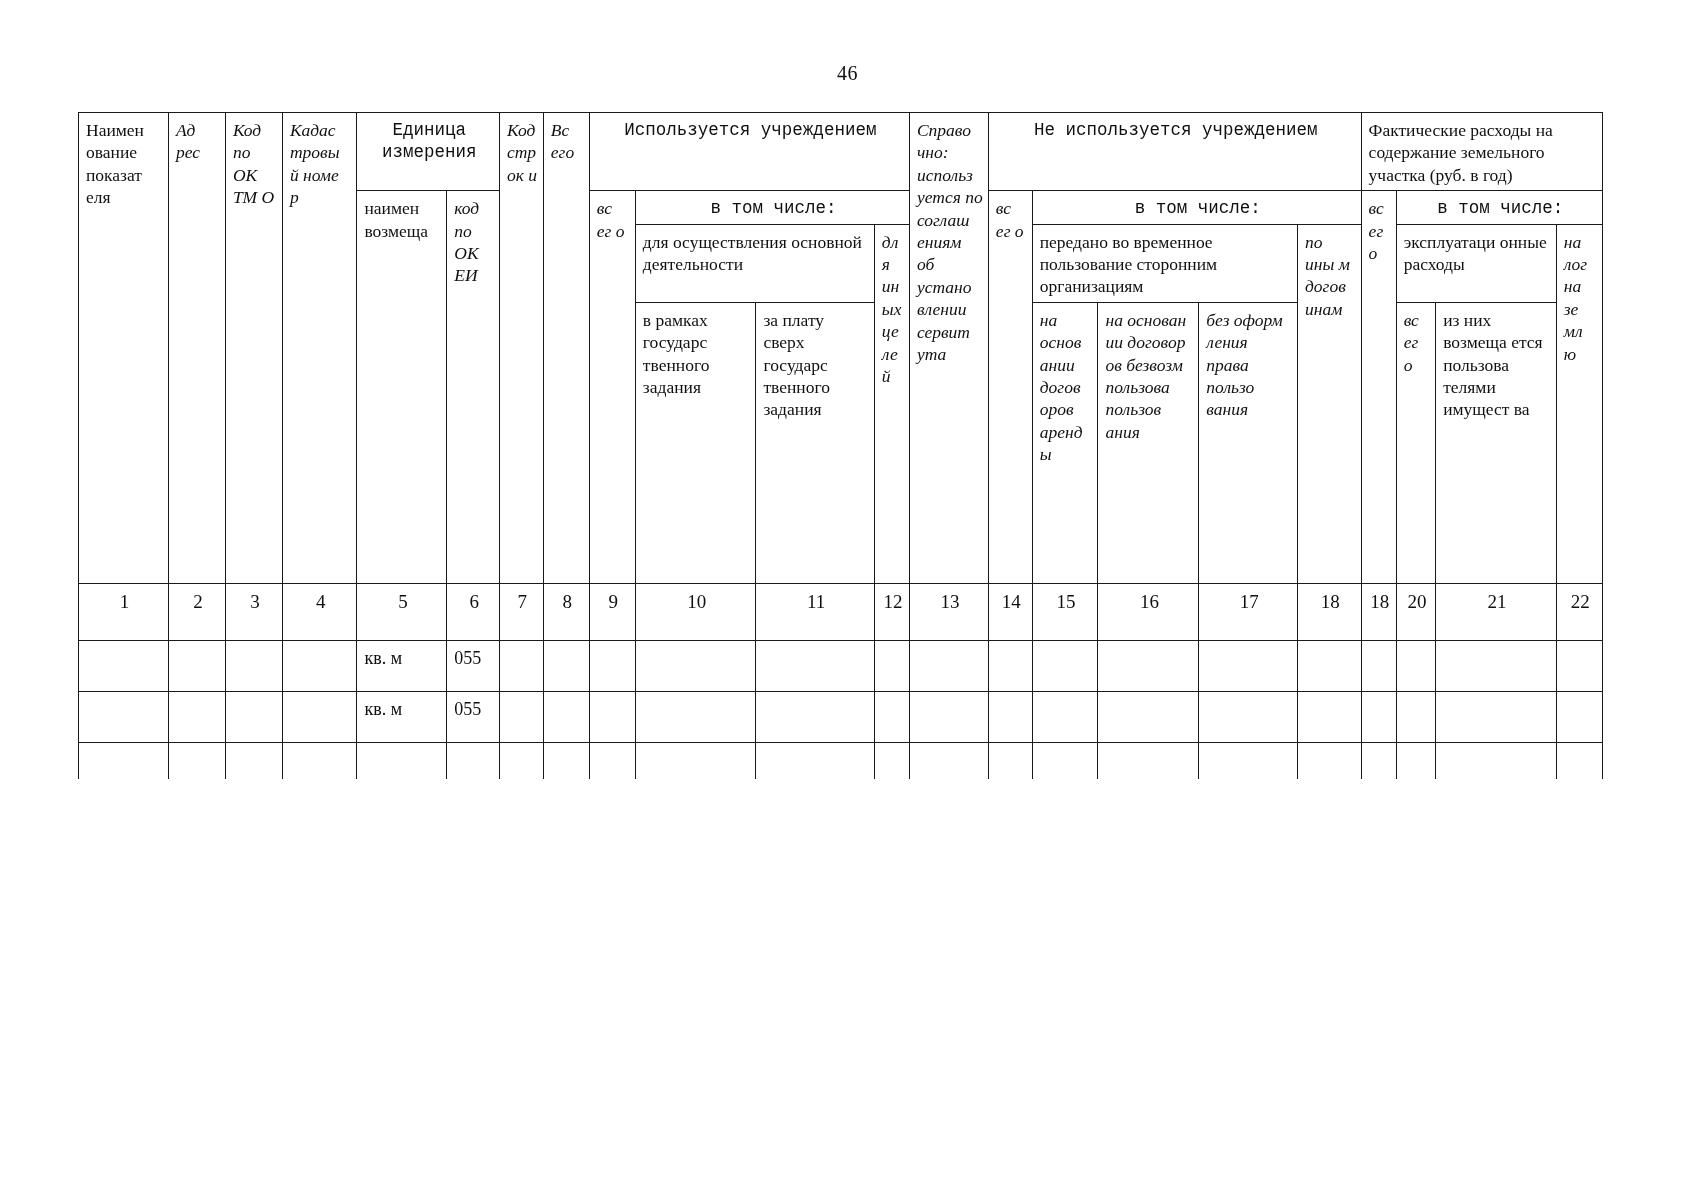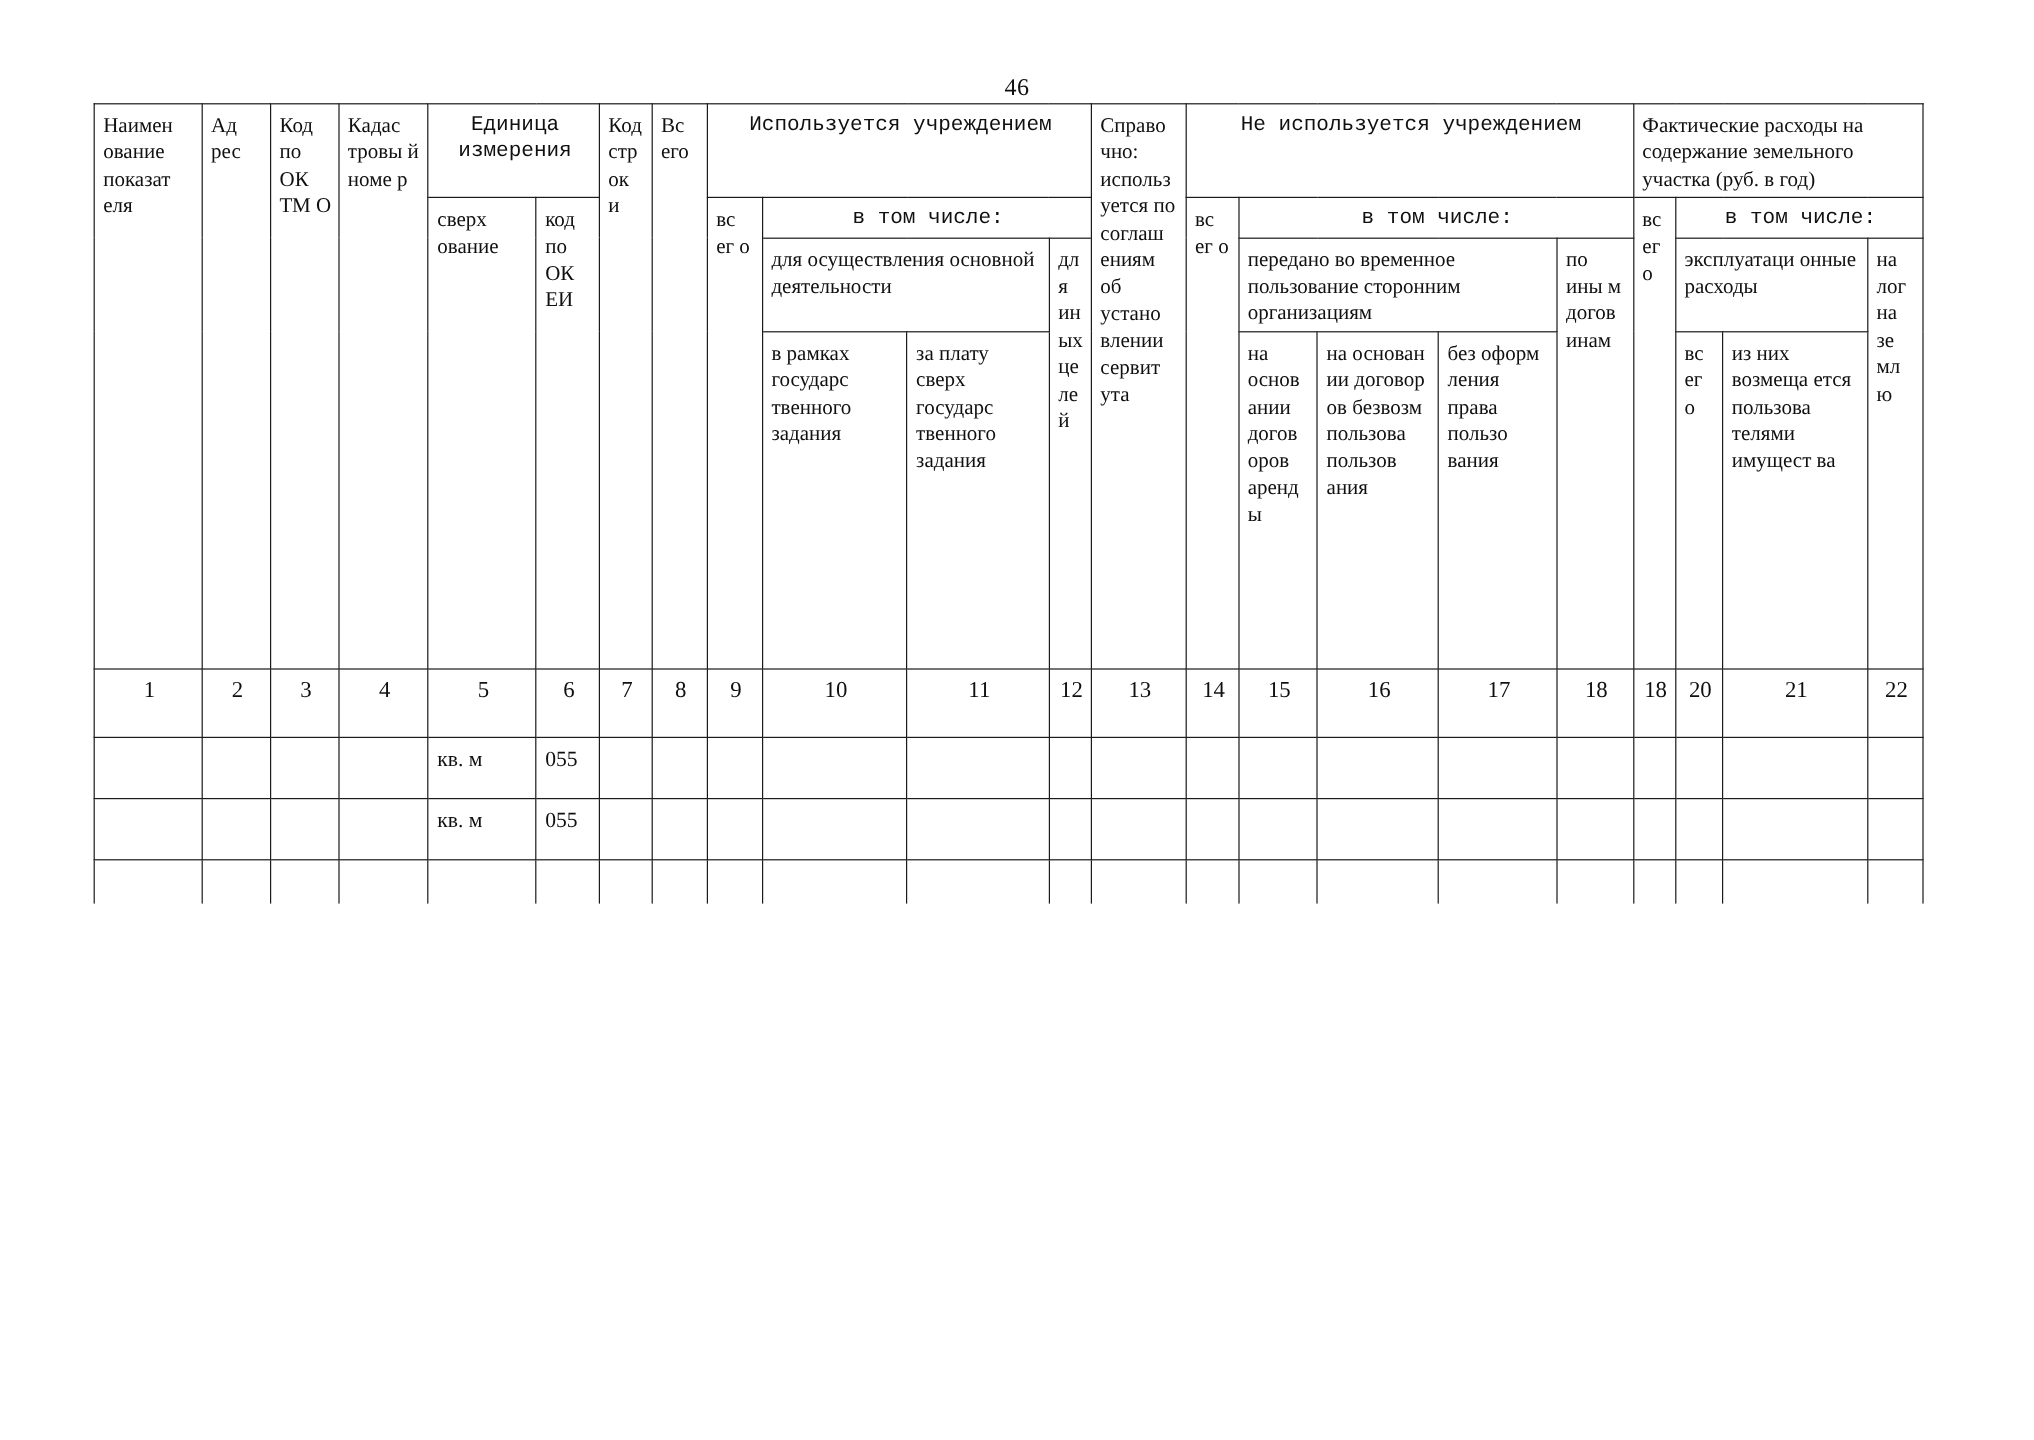--- a/index.html
+++ b/index.html
@@ -26,21 +26,21 @@
     top: 62px;
     left: 0;
     width: 1695px;
     text-align: center;
     font-size: 20px;
     letter-spacing: 0.5px;
   }
   .table-wrap {
     position: absolute;
     left: 78px;
-    top: 86px;
+    top: 112px;
     width: 1525px;
   }
   table.form {
     border-collapse: collapse;
     table-layout: fixed;
     width: 1525px;
     font-size: 17.5px;
     line-height: 1.28;
   }
   table.form td {
@@ -69,20 +69,21 @@
   td.data-ctr {
     vertical-align: middle;
     font-size: 18px;
   }
   .hdr-top {
     vertical-align: top;
   }
   .narrow {
     padding-left: 4px;
     padding-right: 2px;
+    font-style: italic;
   }
   .bottom-spacer {
     height: 26px;
   }
 </style>
 </head>
 <body>
 
 <div class="page">
 
@@ -124,21 +125,21 @@
         <td colspan="2" class="ctr">Единица измерения</td>
         <td rowspan="4" class="hdr-top narrow">Код стр ок и</td>
         <td rowspan="4" class="hdr-top narrow">Вс его</td>
         <td colspan="4" class="ctr">Используется учреждением</td>
         <td rowspan="4" class="hdr-top narrow">Справо чно: использ уется по соглаш ениям об устано влении сервит ута</td>
         <td colspan="5" class="ctr">Не используется учреждением</td>
         <td colspan="4" class="hdr-top">Фактические расходы на содержание земельного участка (руб. в год)</td>
       </tr>
 
       <tr>
-        <td rowspan="3" class="hdr-top">сверх ование</td>
+        <td rowspan="3" class="hdr-top">наимен возмеща</td>
         <td rowspan="3" class="hdr-top narrow">код по ОК ЕИ</td>
         <td rowspan="3" class="hdr-top narrow">вс ег о</td>
         <td colspan="3" class="ctr">в том числе:</td>
         <td rowspan="3" class="hdr-top narrow">вс ег о</td>
         <td colspan="4" class="ctr">в том числе:</td>
         <td rowspan="3" class="hdr-top narrow">вс ег о</td>
         <td colspan="3" class="ctr">в том числе:</td>
       </tr>
 
       <tr>

